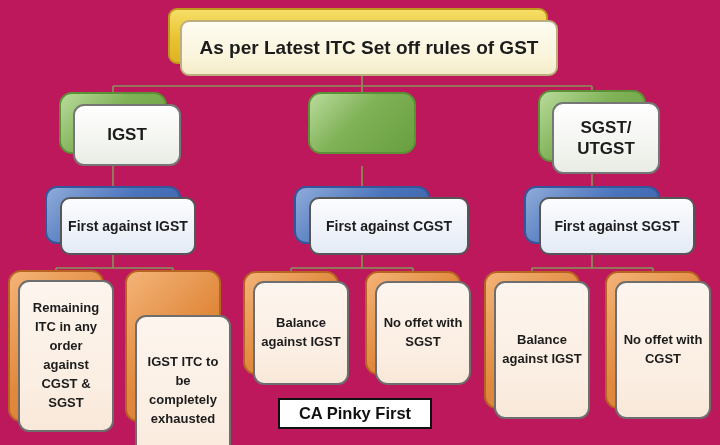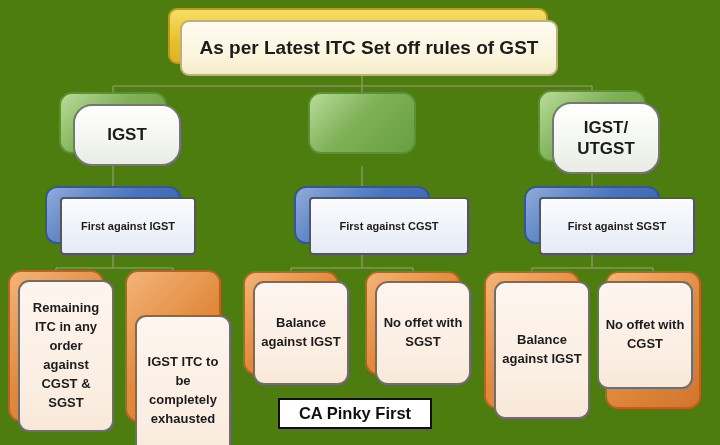--- a/index.html
+++ b/index.html
@@ -1,18 +1,18 @@
 <!DOCTYPE html>
 <html><head>
 <meta charset="utf-8">
 <style>
   html,body { margin:0; padding:0; background:#fdfdfd; }
   #canvas {
     position:relative; width:720px; height:445px; overflow:hidden;
-    font-family:"Liberation Sans", sans-serif; background:#4d7c0f;
+    font-family:"Liberation Sans", sans-serif; background:#be185d;
     color:#1c1c1c;
   }
   #connectors { position:absolute; left:0; top:0; z-index:1; }
 
   .box { position:absolute; box-sizing:border-box; z-index:2; }
   .front {
     z-index:3; display:flex; align-items:center; justify-content:center;
     text-align:center; font-weight:bold; color:#1c1c1c;
   }
 
@@ -26,32 +26,32 @@
     border:2px solid #bcae7d; border-radius:9px; font-size:19px;
   }
 
   
   .green-shadow {
     background:linear-gradient(135deg,#b9db9b 0%,#7fb156 45%,#689f3f 100%);
     border:2px solid #5c9036; border-radius:13px;
   }
   .green-front {
     background:linear-gradient(180deg,#ffffff 0%,#f3f5f0 60%,#e9ece4 100%);
-    border:2px solid #767676; border-radius:19px; font-size:17px; line-height:1.25;
+    border:2px solid #767676; border-radius:11px; font-size:17px; line-height:1.25;
     padding:18px;
   }
 
   
   .blue-shadow {
     background:linear-gradient(135deg,#8fabd9 0%,#4a74bc 50%,#3a61a8 100%);
     border:2px solid #34569a; border-radius:12px;
   }
   .blue-front {
     background:linear-gradient(180deg,#fbfcfe 0%,#eef2f9 60%,#e4ebf5 100%);
-    border:2px solid #565656; border-radius:4px; font-size:11px;text-align:center;
+    border:2px solid #565656; border-radius:10px; font-size:14px;text-align:center;
   }
 
   
   .orange-shadow {
     background:linear-gradient(135deg,#f4b478 0%,#e18a3e 50%,#d2752c 100%);
     border:2px solid #b76423; border-radius:13px;
   }
   .orange-front {
     background:linear-gradient(180deg,#fdf5ee 0%,#fbeee2 70%,#f8e8d9 100%);
     border:2px solid #6e6e6e; border-radius:11px; font-size:13px;
@@ -85,21 +85,21 @@
 
   <div class="box green-shadow" style="left:59px;top:92px;width:108px;height:62px;"></div>
   <div class="box front green-front" style="left:73px;top:104px;width:108px;height:62px;">
     <span>IGST</span>
   </div>
 
   <div class="box green-shadow" style="left:308px;top:92px;width:108px;height:62px;"></div>
 
   <div class="box green-shadow" style="left:538px;top:90px;width:108px;height:72px;"></div>
   <div class="box front green-front" style="left:552px;top:102px;width:108px;height:72px;">
-    <span>IGST/ UTGST</span>
+    <span>SGST/ UTGST</span>
   </div>
 
   <div class="box blue-shadow" style="left:45px;top:186px;width:136px;height:58px;"></div>
   <div class="box front blue-front" style="left:60px;top:197px;width:136px;height:58px;">
     <span>First against IGST</span>
   </div>
 
   <div class="box blue-shadow" style="left:294px;top:186px;width:136px;height:58px;"></div>
   <div class="box front blue-front" style="left:309px;top:197px;width:160px;height:58px;">
     <span>First against CGST</span>
@@ -129,21 +129,21 @@
   <div class="box front orange-front" style="left:375px;top:281px;width:96px;height:104px;border-radius:13px;">
     <span>No offet with SGST</span>
   </div>
 
   <div class="box orange-shadow" style="left:484px;top:271px;width:96px;height:138px;"></div>
   <div class="box front orange-front" style="left:494px;top:281px;width:96px;height:138px;">
     <span>Balance against IGST</span>
   </div>
 
   <div class="box orange-shadow" style="left:605px;top:271px;width:96px;height:138px;"></div>
-  <div class="box front orange-front" style="left:597px;top:281px;width:96px;height:108px;">
+  <div class="box front orange-front" style="left:615px;top:281px;width:96px;height:138px;">
     <span>No offet with CGST</span>
   </div>
 
   <div class="badge" style="left:278px;top:398px;width:150px;height:27px;">
     <span>CA Pinky First</span>
   </div>
 
 </div>
 
 </body></html>

